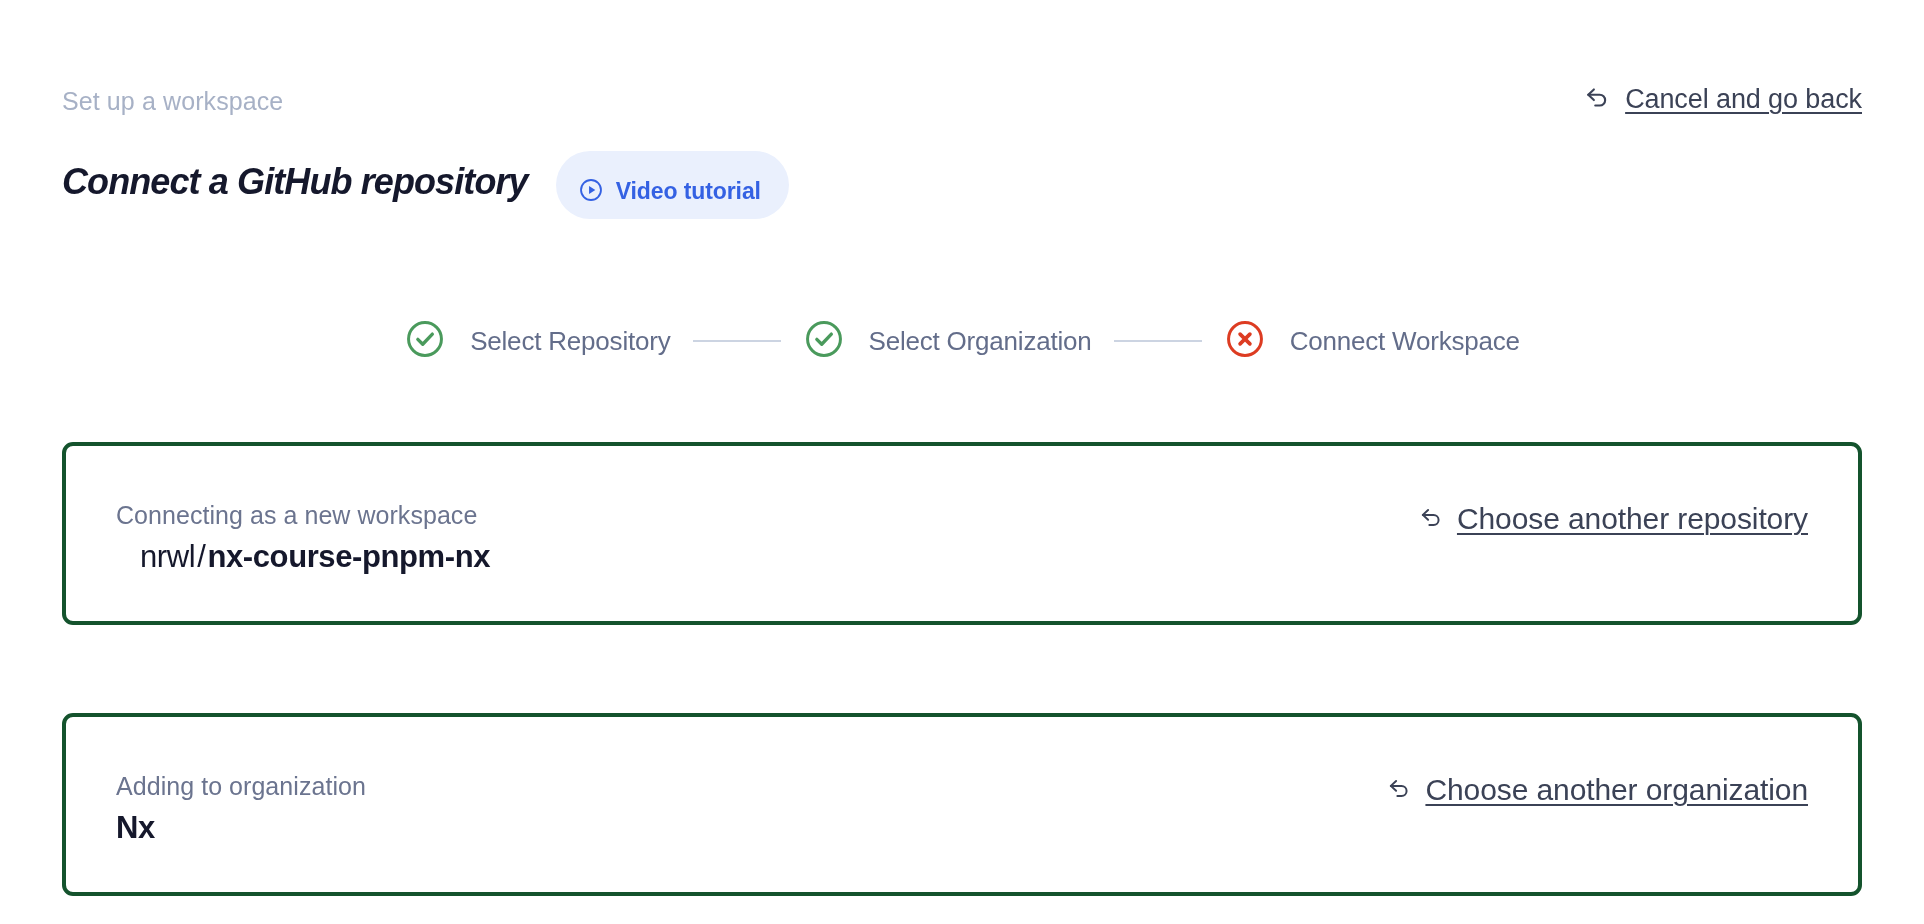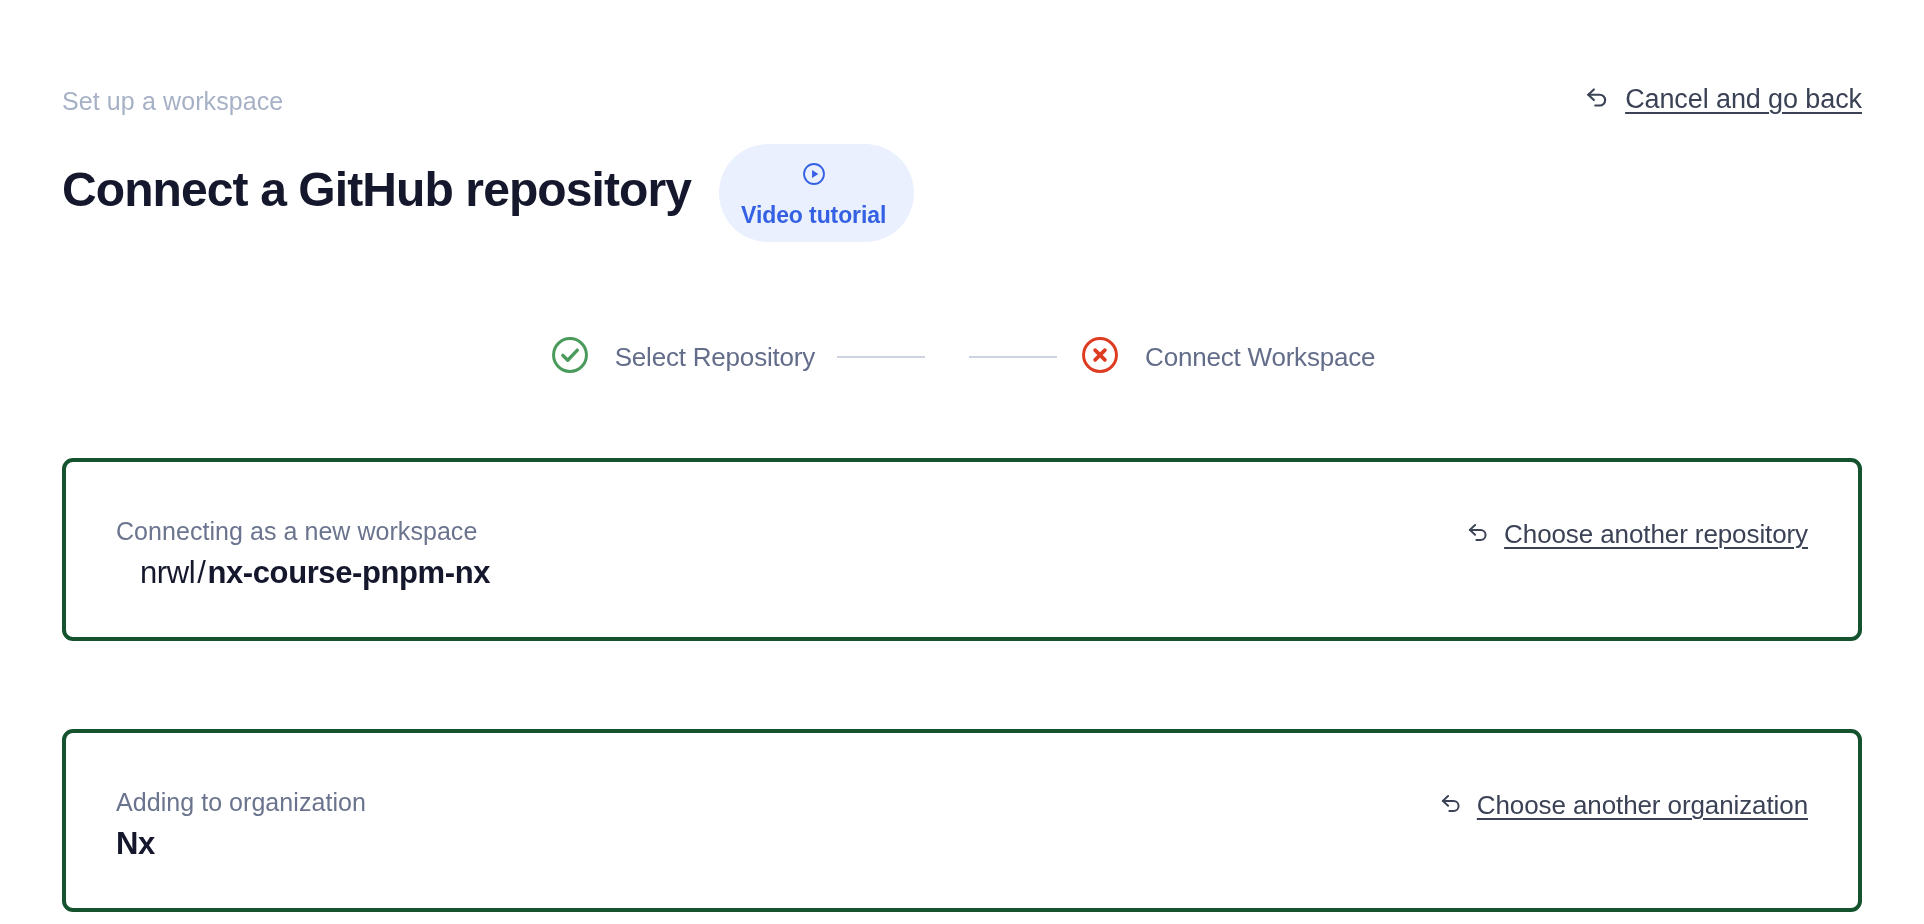--- a/index.html
+++ b/index.html
@@ -36,38 +36,38 @@
     font-weight: 400;
     letter-spacing: 0.1px;
   }
   .title-row {
     display: flex;
     align-items: center;
     gap: 28px;
     margin-top: 12px;
   }
   .page-title {
-    font-size: 48px;
+    font-size: 36px;
     line-height: 60px;
     font-weight: 800;
     color: #15182c;
     letter-spacing: -0.9px;
     white-space: nowrap;
+    font-style: italic;
   }
   .video-pill {
     display: inline-flex;
     align-items: center;
     gap: 12px;
     background: #eaf0fd;
     border-radius: 999px;
-    padding: 17px 28px 13px 22px;
+    padding: 26px 28px 13px 22px;
     cursor: pointer;
     border: none;
     margin-top: 6px;
-    flex-direction: column;
   }
   .video-pill .label {
     font-size: 23px;
     font-weight: 700;
     color: #3461e3;
     letter-spacing: -0.1px;
   }
   .play-icon { display: block; }
 
   .cancel-link {
@@ -161,21 +161,21 @@
     position: absolute;
     top: 56px;
     right: 50px;
     display: inline-flex;
     align-items: center;
     gap: 12px;
     text-decoration: none;
     cursor: pointer;
   }
   .card-link .label {
-    font-size: 26px;
+    font-size: 30px;
     color: #3b4256;
     text-decoration: underline;
     text-underline-offset: 4px;
     text-decoration-thickness: 1.6px;
     letter-spacing: -0.1px;
     white-space: nowrap;
   }
 </style>
 </head>
 <body>
@@ -217,20 +217,29 @@
         <svg width="42" height="42" viewBox="0 0 24 24" fill="none">
           <circle cx="12" cy="12" r="9.4" stroke="#4a9a5c" stroke-width="1.7"></circle>
           <path d="M7.9 12.2 L10.7 15 L16.2 9.2" stroke="#4a9a5c" stroke-width="1.9" stroke-linecap="round" stroke-linejoin="round"></path>
         </svg>
       </span>
       <span class="step-label">Select Repository</span>
     </div>
 
     <div class="step-connector"></div>
 
+    <div class="step">
+      <span class="step-icon">
+        <svg width="42" height="42" viewBox="0 0 24 24" fill="none">
+          <circle cx="12" cy="12" r="9.4" stroke="#4a9a5c" stroke-width="1.7"></circle>
+          <path d="M7.9 12.2 L10.7 15 L16.2 9.2" stroke="#4a9a5c" stroke-width="1.9" stroke-linecap="round" stroke-linejoin="round"></path>
+        </svg>
+      </span>
+      <span class="step-label">Select Organization</span>
+    </div>
 
     <div class="step-connector"></div>
 
     <div class="step">
       <span class="step-icon">
         <svg width="42" height="42" viewBox="0 0 24 24" fill="none">
           <circle cx="12" cy="12" r="9.4" stroke="#dd3c22" stroke-width="1.7"></circle>
           <path d="M9.2 9.2 L14.8 14.8 M14.8 9.2 L9.2 14.8" stroke="#dd3c22" stroke-width="2.1" stroke-linecap="round"></path>
         </svg>
       </span>

